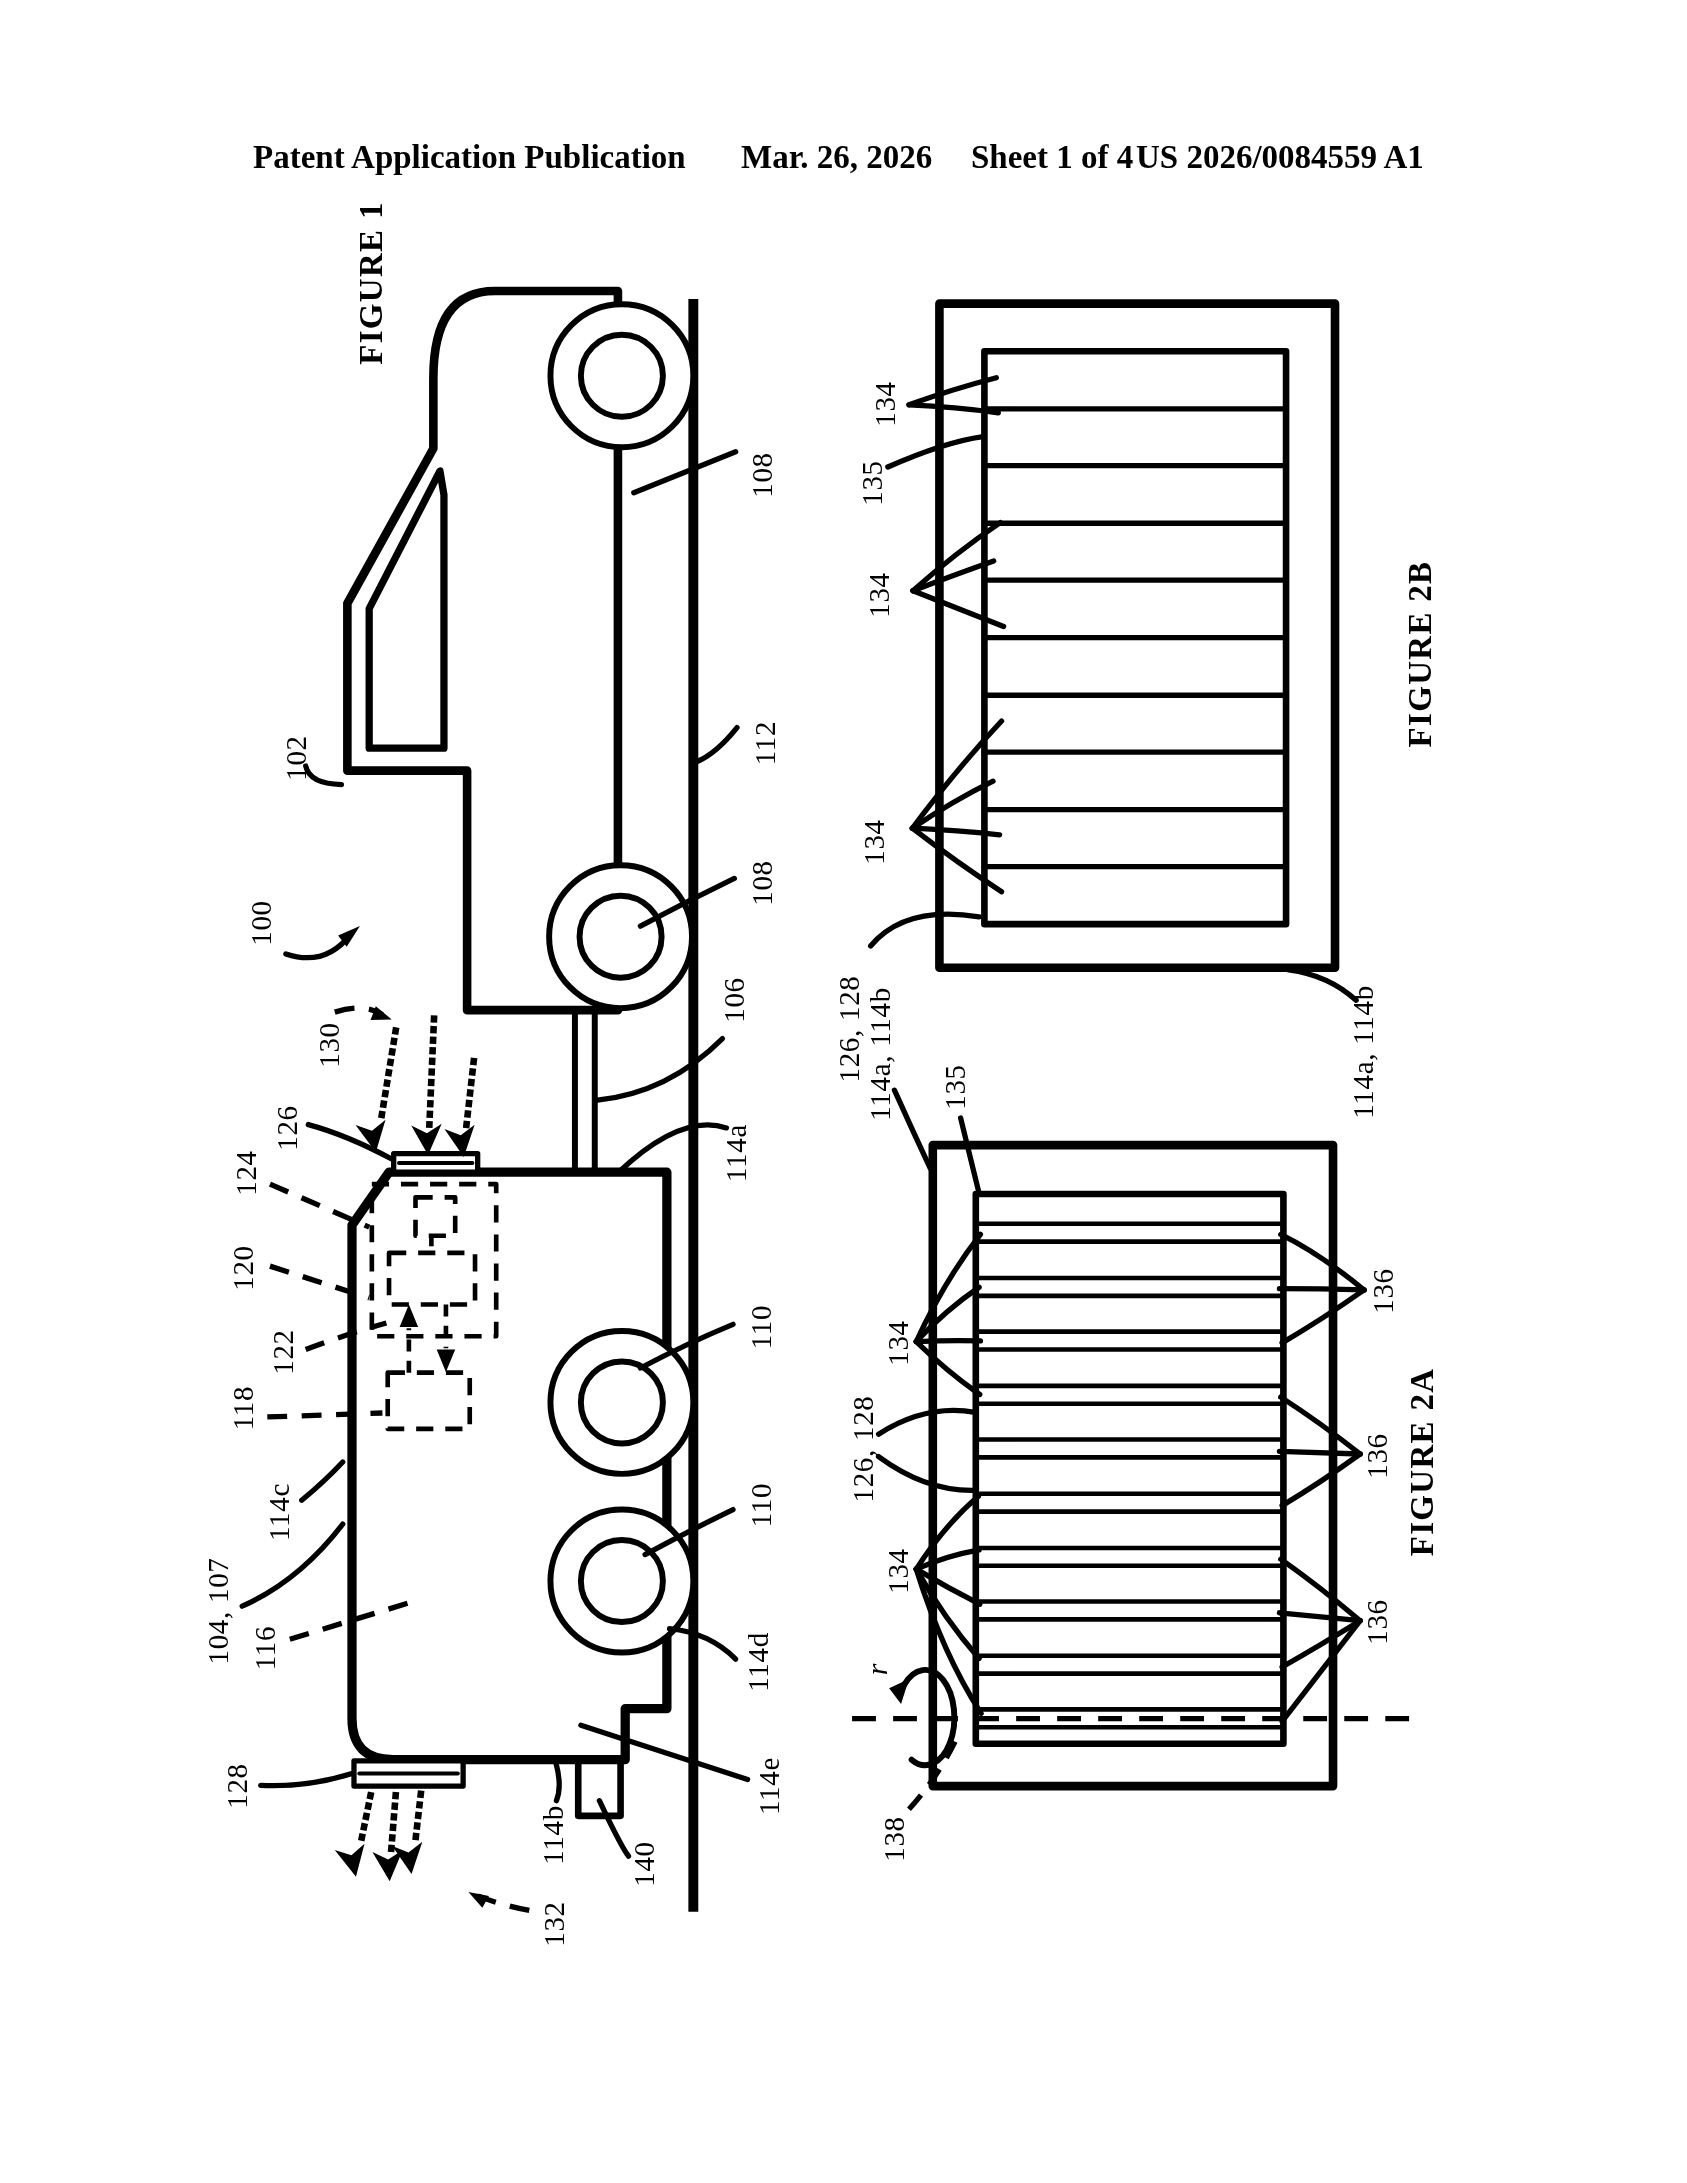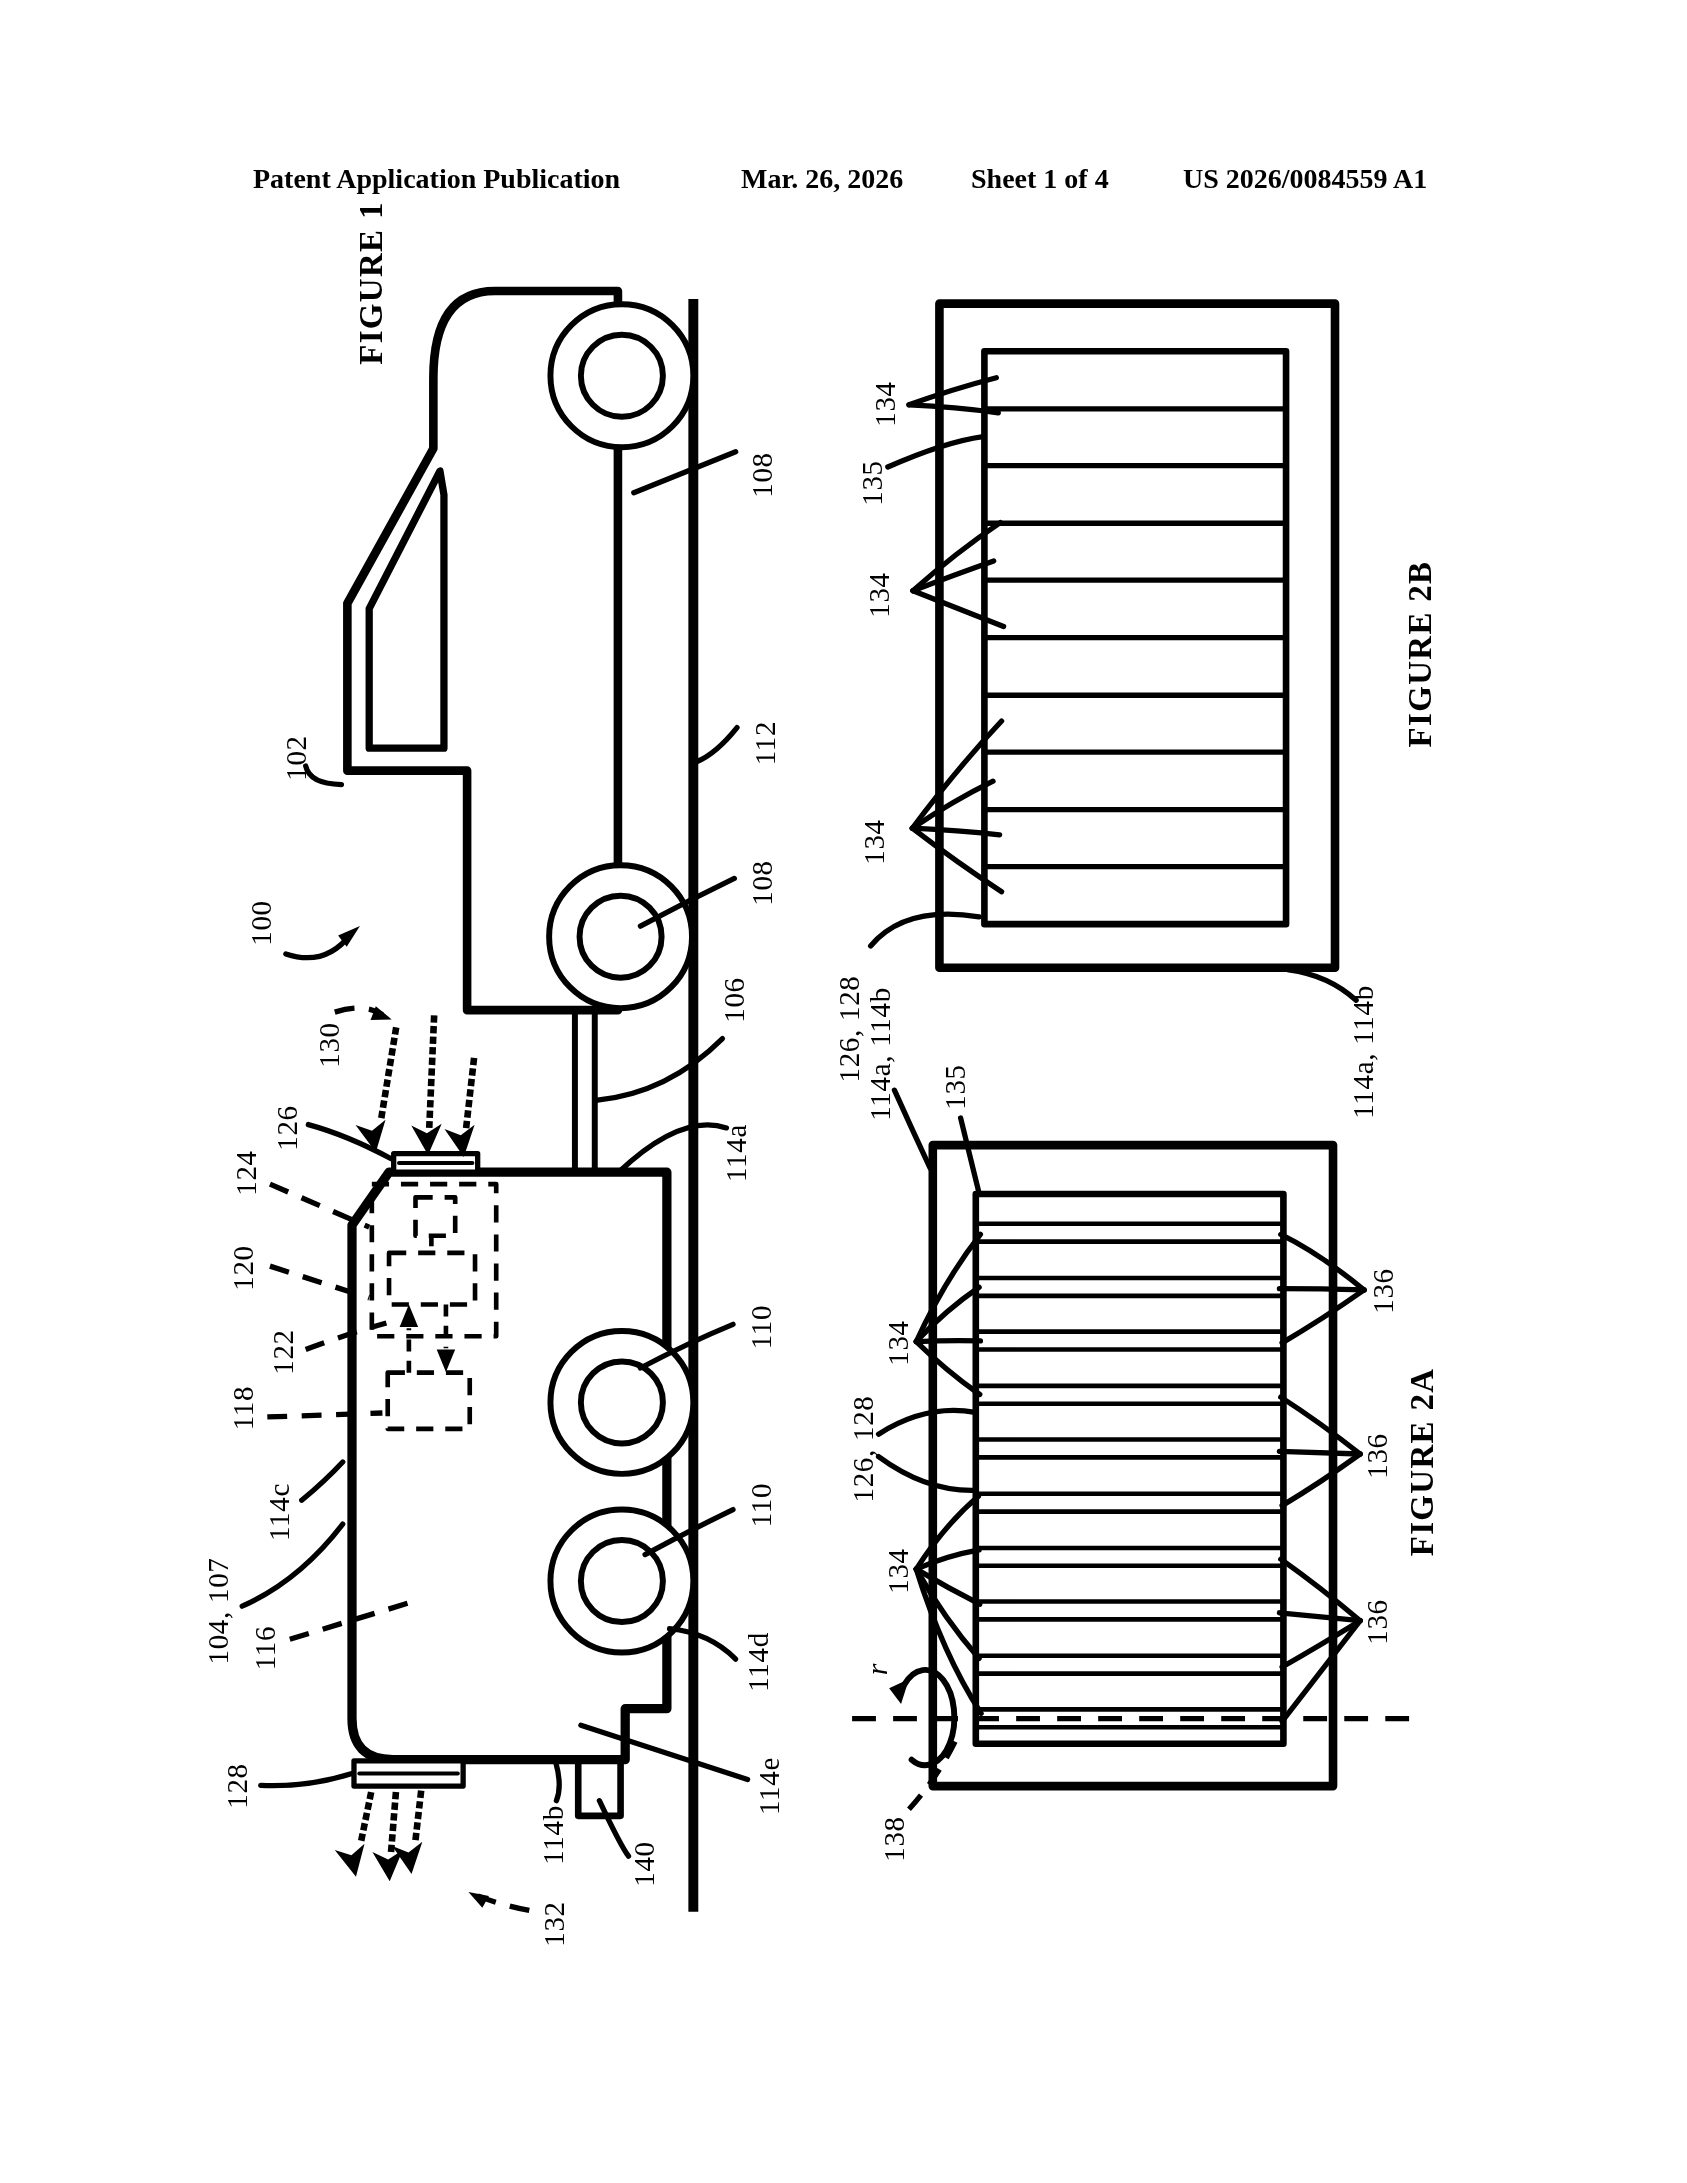--- a/index.html
+++ b/index.html
@@ -1,24 +1,24 @@
 <!DOCTYPE html>
 <html style="font-size:10.6px"><head>
 <meta charset="utf-8">
 <style>
   html,body{margin:0;padding:0;background:#888;}
   .page{
     position:relative;width:1687px;height:2183px;background:#ffffff;
     font-family:"Liberation Serif","DejaVu Serif",serif;color:#000;overflow:hidden;
   }
-  .hdr span{position:absolute;top:139px;font-weight:bold;font-size:28px;white-space:nowrap;margin-top:24px;}
+  .hdr span{position:absolute;top:139px;font-weight:bold;font-size:33px;white-space:nowrap;}
   #hdr-left{left:253px;}
   #hdr-date{left:741px;text-align:right;}
   #hdr-sheet{left:971px;text-align:right;}
-  #hdr-pub{left:1183px;}
+  #hdr-pub{left:1136px;}
   svg{position:absolute;left:0;top:0;}
   .rlabel{
     position:absolute;transform:translate(-50%,-50%) rotate(-90deg);
     font-size:29px;white-space:nowrap;letter-spacing:0.7px;line-height:1;
   }
   .rlabel.title{font-weight:bold;font-size:33px;letter-spacing:1.3px;}
   .rlabel.it{font-style:italic;font-size:30px;}
 </style>
 </head>
 <body>

